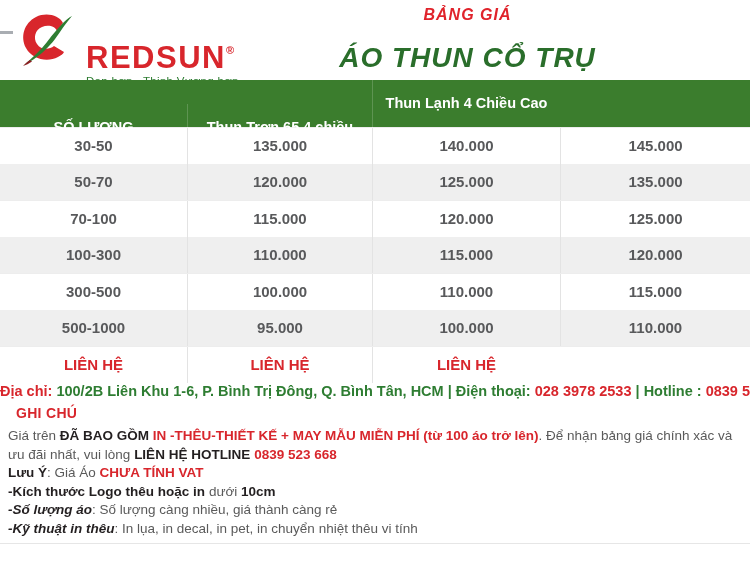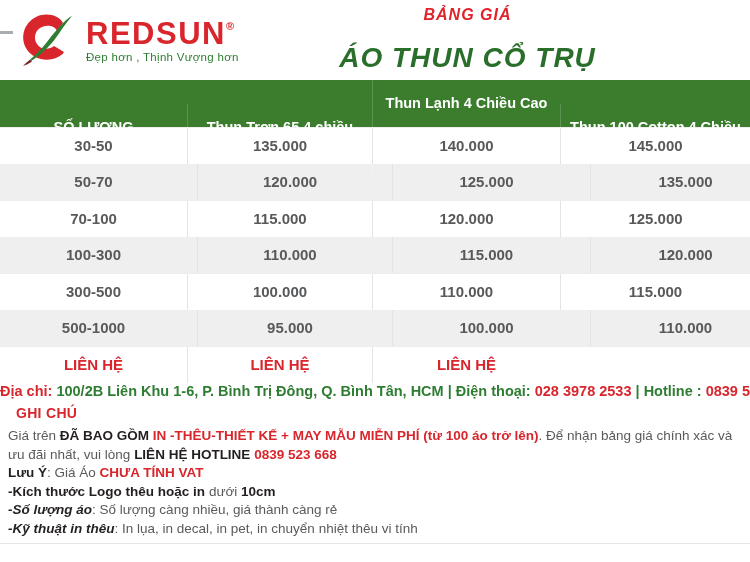--- a/index.html
+++ b/index.html
@@ -4,35 +4,35 @@
 <style>
   html,body { margin:0; padding:0; background:#fff; }
   .page {
     position:relative; width:750px; height:562px; background:#ffffff;
     font-family:"Liberation Sans", sans-serif; overflow:hidden;
   }
   
   .edge-dash { position:absolute; left:0; top:31px; width:13px; height:3px; background:#a9adb2; }
   .logo { position:absolute; left:16px; top:10px; display:flex; align-items:flex-start; }
   .logo svg { display:block; }
-  .logo-text { margin-left:6px; margin-top:0; }
+  .logo-text { margin-left:6px; margin-top:24px; }
   .brand { font-size:31px; font-weight:bold; color:#d8262c; letter-spacing:1.5px; line-height:32px; }
   .reg { font-size:11px; font-weight:bold; color:#d8262c; vertical-align:14px; letter-spacing:0; }
   .tagline { font-size:11.5px; color:#2e7d32; margin-top:1px; letter-spacing:0.3px; }
   .title-block { position:absolute; left:185px; right:0; top:6px; text-align:center; font-style:italic; font-weight:bold; }
   .title-1 { font-size:16px; color:#e0232b; letter-spacing:1px; }
   .title-2 { font-size:28px; color:#2a6e2b; margin-top:18px; letter-spacing:1px; }
   
   .table { position:absolute; top:80px; left:0; width:750px; }
   .thead, .trow { display:grid; grid-template-columns:187px 185px 188px 190px; align-items:center; text-align:center; }
   .thead { height:47px; background:#3b7d2d; color:#ffffff; font-weight:bold; font-size:14.5px; }
   .thead .th { border-left:1px solid rgba(255,255,255,0.18); line-height:47px; }
   .thead .th:first-child { border-left:none; }
   .trow { height:36px; font-weight:bold; font-size:15px; color:#58595b; background:#ffffff; border-top:1px solid #ededed; }
-  .trow.alt { background:#efefef; border-top:none;gap:10px; }
+  .trow.alt { background:#efefef; border-top:none; }
   .trow .td { border-left:1px solid #e3e3e3; line-height:36px; }
   .trow .td:first-child { border-left:none; }
   .trow.contact-row { color:#d8262c; border-top:1px solid #ededed; }
   
   .contact { position:absolute; top:383px; left:0; width:750px; text-align:center; font-size:14.5px; font-weight:bold; white-space:nowrap; }
   .c-red { color:#d8262c; }
   .c-green { color:#2e7d32; }
   
   .ghi-chu { position:absolute; top:405px; left:16px; font-size:14px; font-weight:bold; color:#d8262c; letter-spacing:0.3px; }
   .notes { position:absolute; top:427px; left:8px; right:6px; font-size:13.5px; line-height:18.5px; color:#5a5a5a; }
@@ -63,21 +63,20 @@
   <div class="title-block">
     <div class="title-1">BẢNG GIÁ</div>
     <div class="title-2">ÁO THUN CỔ TRỤ</div>
   </div>
 
   <div class="table">
     <div class="thead">
       <div class="th">SỐ LƯỢNG</div>
       <div class="th">Thun Trơn 65 4 chiều</div>
       <div class="th">Thun Lạnh 4 Chiều Cao Cấp</div>
-      <div class="th">Thun 100 Cotton 4 Chiều</div>
     </div>
 
     <div class="trow">
       <div class="td">30-50</div>
       <div class="td">135.000</div>
       <div class="td">140.000</div>
       <div class="td">145.000</div>
     </div>
     <div class="trow alt">
       <div class="td">50-70</div>

